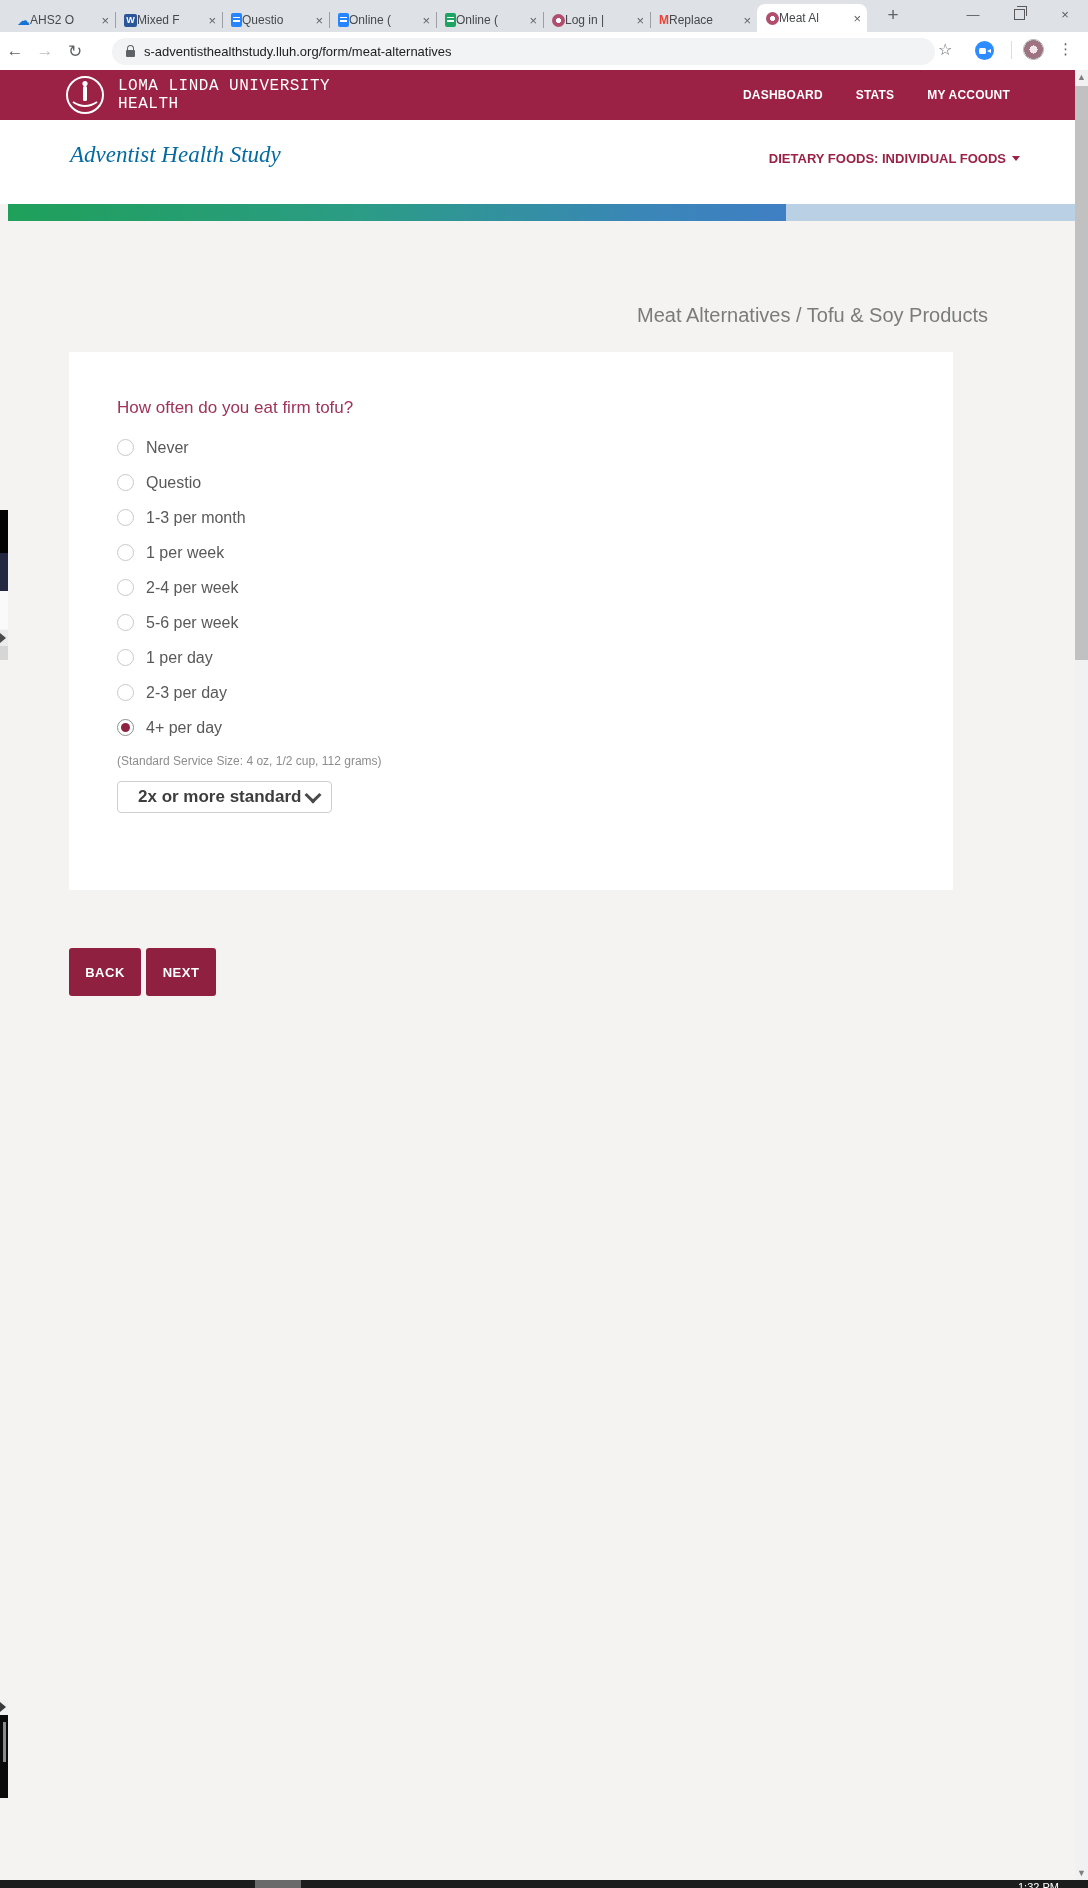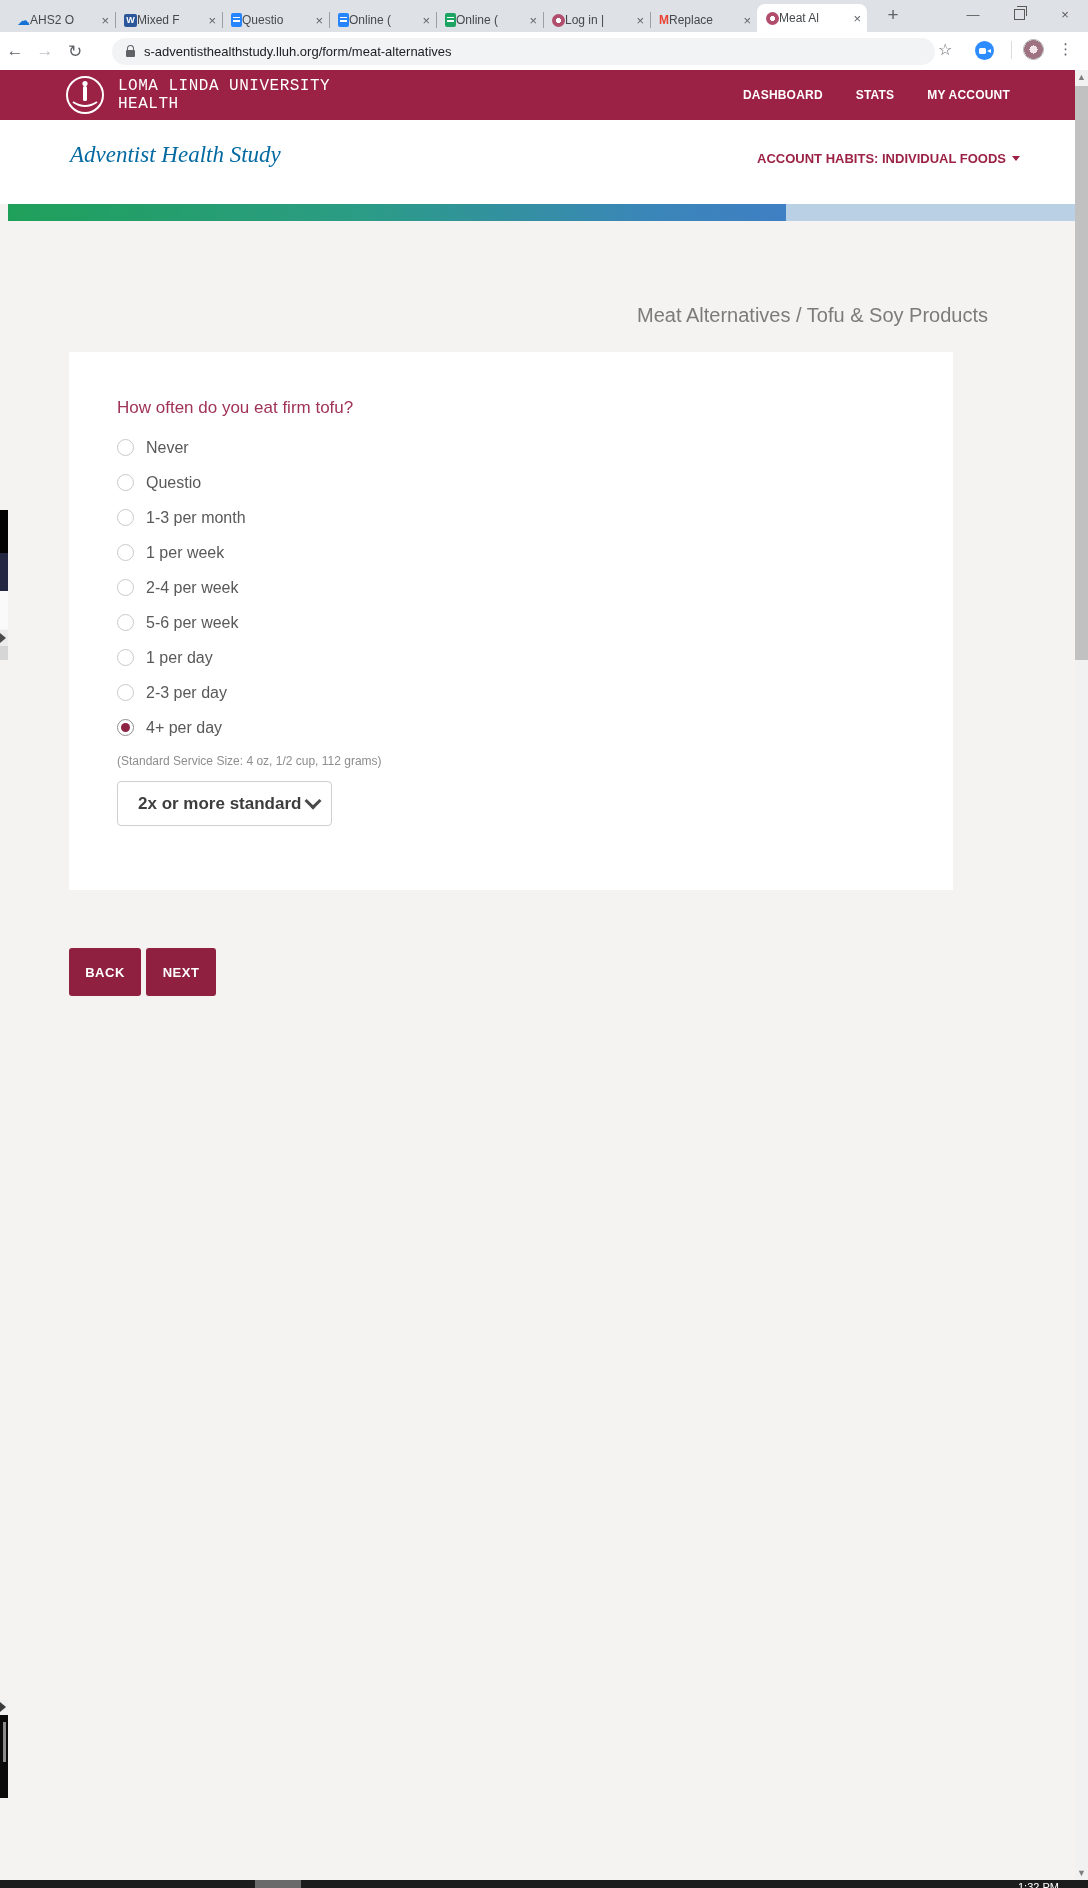--- a/index.html
+++ b/index.html
@@ -68,21 +68,21 @@
   .card{position:absolute;top:131px;left:69px;width:884px;height:538px;background:#fff;box-sizing:border-box;padding:46px 0 0 48px;}
   .qlabel{color:#a03358;font-size:17px;}
   .options{margin-top:12px;}
   .radio-row{display:flex;align-items:center;height:35px;}
   .radio{width:17px;height:17px;border-radius:50%;border:1.5px solid #c9c9c9;box-sizing:border-box;background:#fff;margin-right:12px;flex:none;display:flex;align-items:center;justify-content:center;}
   .radio.sel{border-color:#8f8f8f;}
   .radio.sel::after{content:"";width:9px;height:9px;border-radius:50%;background:#8e2242;}
   .radio-label{font-size:16px;color:#595959;}
   .q2{margin-top:15px;}
   .hint{margin-top:9px;font-size:12px;color:#8d8d8d;}
-  .dropdown{margin-top:13px;width:215px;height:45px;border:1px solid #cfcfcf;border-radius:4px;background:#fff;display:flex;align-items:center;padding-left:20px;box-sizing:border-box;}
+  .dropdown{margin-top:13px;width:215px;height:32px;border:1px solid #cfcfcf;border-radius:4px;background:#fff;display:flex;align-items:center;padding-left:20px;box-sizing:border-box;}
   .dropdown .ddvalue{font-size:17px;font-weight:bold;color:#3d3d3d;}
   .chev{width:9px;height:9px;border-right:3px solid #4a4a4a;border-bottom:3px solid #4a4a4a;transform:rotate(45deg);margin:-5px 0 0 6px;}
   .btn{position:absolute;height:48px;background:#8f2040;color:#fff;font-size:13px;font-weight:bold;letter-spacing:0.5px;border:none;border-radius:3px;display:flex;align-items:center;justify-content:center;}
   .btn.back{left:69px;top:727px;width:72px;}
   .btn.next{left:146px;top:727px;width:70px;text-align:right;}
 
   
   .scrollbar{position:absolute;top:70px;right:0;width:13px;height:1810px;background:#f1f1f1;z-index:9;}
   .sb-arrow{position:absolute;left:0;width:13px;height:14px;color:#7e7e7e;font-size:9px;text-align:center;line-height:14px;}
   .sb-thumb{position:absolute;left:0;top:16px;width:13px;height:574px;background:#c1c1c1;}
@@ -194,21 +194,21 @@
     <div class="mainnav">
       <span class="navitem">DASHBOARD</span>
       <span class="navitem">STATS</span>
       <span class="navitem">MY ACCOUNT</span>
     </div>
   </div>
 
   <div class="subheader">
     <div class="sitetitle">Adventist Health Study</div>
     <div class="sectionmenu">
-      <span>ACCOUNT HABITS: INDIVIDUAL FOODS</span>
+      <span>DIETARY FOODS: INDIVIDUAL FOODS</span>
       <span class="caret-down"></span>
     </div>
   </div>
 
   <div class="progress">
     <div class="progressfill" style="width:72%;"></div>
   </div>
 
   <div class="content">
     <div class="pagetitle">Meat Alternatives / Tofu &amp; Soy Products</div>

